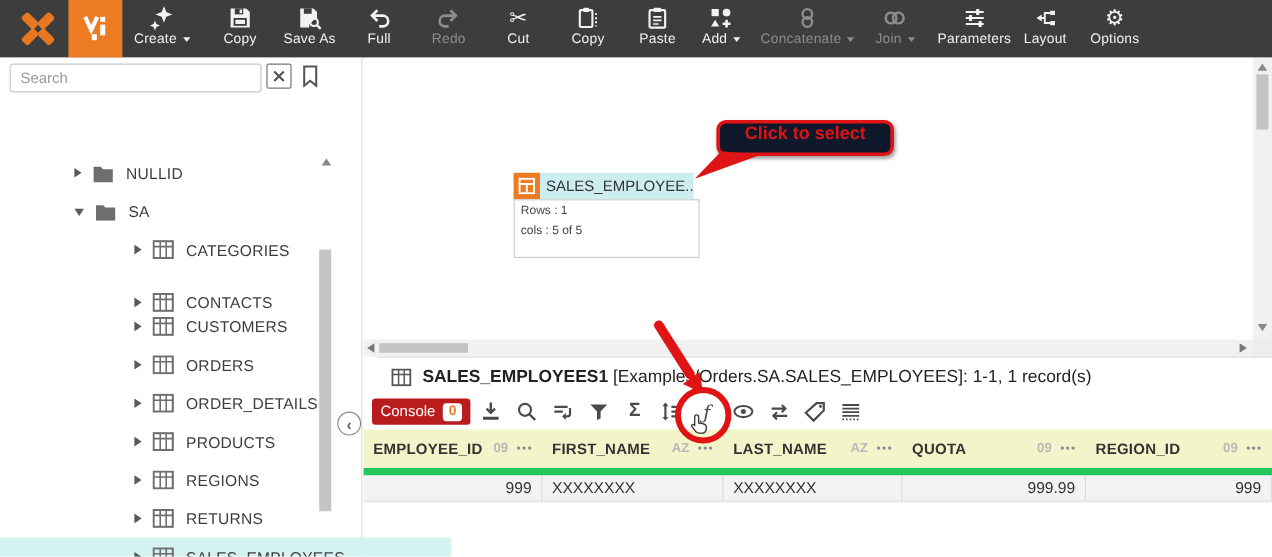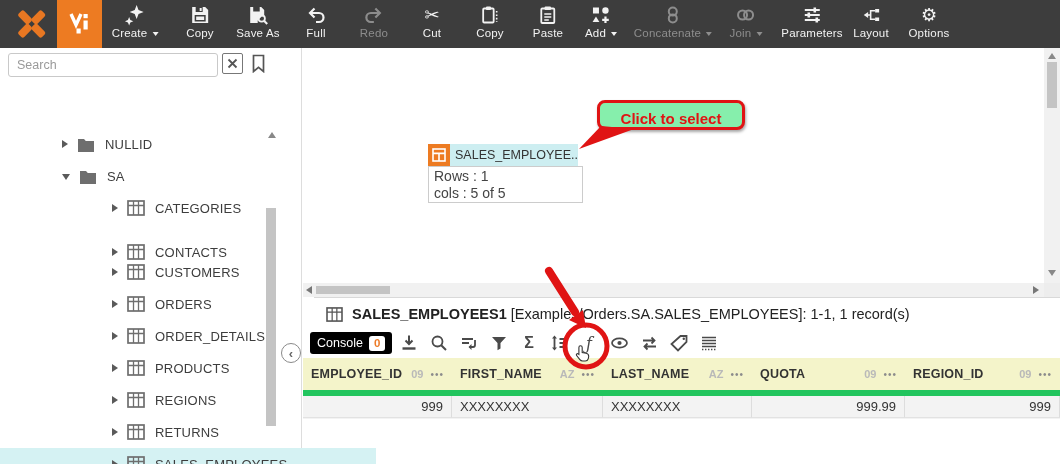--- a/index.html
+++ b/index.html
@@ -53,38 +53,38 @@
         border-radius:50%;background:#fff;box-sizing:border-box;display:flex;align-items:center;
         justify-content:center;font-size:13px;color:#666;cursor:pointer;z-index:20;font-weight:bold}
 
   
   .canvas{position:absolute;left:303px;top:48px;width:741px;height:235px;background:#fff}
   .node-header{position:absolute;left:428px;top:144px;width:150px;height:22px;display:flex;z-index:5;cursor:pointer}
   .node-ico{width:22px;height:22px;background:#ed7b22;display:flex;align-items:center;justify-content:center;flex:0 0 auto}
   .node-title{flex:1;background:#cdeef1;font-size:12.5px;color:#333;display:flex;align-items:center;
         padding-left:5px;white-space:nowrap;overflow:hidden}
   .node-body{position:absolute;left:428px;top:166px;width:148px;height:34px;background:#fff;
-        border:1px solid #ccc;z-index:5;font-size:14px;color:#444;padding:1px 0 0 5px;box-sizing:content-box}
+        border:1px solid #ccc;z-index:5;font-size:10px;color:#444;padding:1px 0 12px 5px;box-sizing:content-box}
   .node-body div{line-height:16.5px}
-  .callout{position:absolute;left:597px;top:100px;width:142px;height:24px;background:#86efac;
-        border:3px solid #e01414;border-radius:8px;display:flex;align-items:flex-end;justify-content:center;
+  .callout{position:absolute;left:597px;top:100px;width:142px;height:24px;background:#0f172a;
+        border:3px solid #e01414;border-radius:8px;display:flex;align-items:flex-start;justify-content:center;
         font-size:15px;font-weight:bold;color:#e01414;z-index:6;box-shadow:1px 2px 3px rgba(0,0,0,.35)}
 
   
   .vsb{position:absolute;left:1044px;top:48px;width:16px;height:235px;background:#f1f1f1}
   .vsb-thumb{position:absolute;left:1047px;top:62px;width:10px;height:46px;background:#c4c4c4}
   .hsb{position:absolute;left:303px;top:283px;width:741px;height:14px;background:#f1f1f1}
   .hsb-thumb{position:absolute;left:316px;top:286px;width:74px;height:8px;background:#c4c4c4}
   .sb-corner{position:absolute;left:1044px;top:283px;width:16px;height:14px;background:#ededed}
 
   
   .grid-title{position:absolute;left:314px;top:297px;width:757px;height:33px;background:#fff;
         border-top:1px solid #d9d9d9;display:flex;align-items:center;font-size:14.5px;color:#222;box-sizing:border-box}
   .grid-title .nm{font-weight:bold;margin-left:9px}
-  .console-btn{position:absolute;left:310px;top:332px;height:22px;background:#000000;border-radius:3px;
+  .console-btn{position:absolute;left:310px;top:332px;height:22px;background:#b91c1c;border-radius:3px;
         display:flex;align-items:center;padding:0 7px;cursor:pointer}
   .console-btn .cl{color:#fff;font-size:12.5px}
   .console-btn .badge{background:#fff;color:#ed7c29;font-size:11.5px;font-weight:bold;border-radius:3px;
         padding:1px 5px;margin-left:6px;line-height:13px}
   .gtools{position:absolute;left:394px;top:331px;height:24px;display:flex;color:#4a4a4a}
   .gtools .gi{width:30px;height:24px;display:flex;align-items:center;justify-content:center;cursor:pointer}
   .fx{font-style:italic;font-size:16px;font-family:"DejaVu Serif",serif}
   .sigma{font-size:16px;font-weight:bold}
 
   .ghead{position:absolute;left:303px;top:358px;width:757px;height:32px;background:#f4f4ca}

